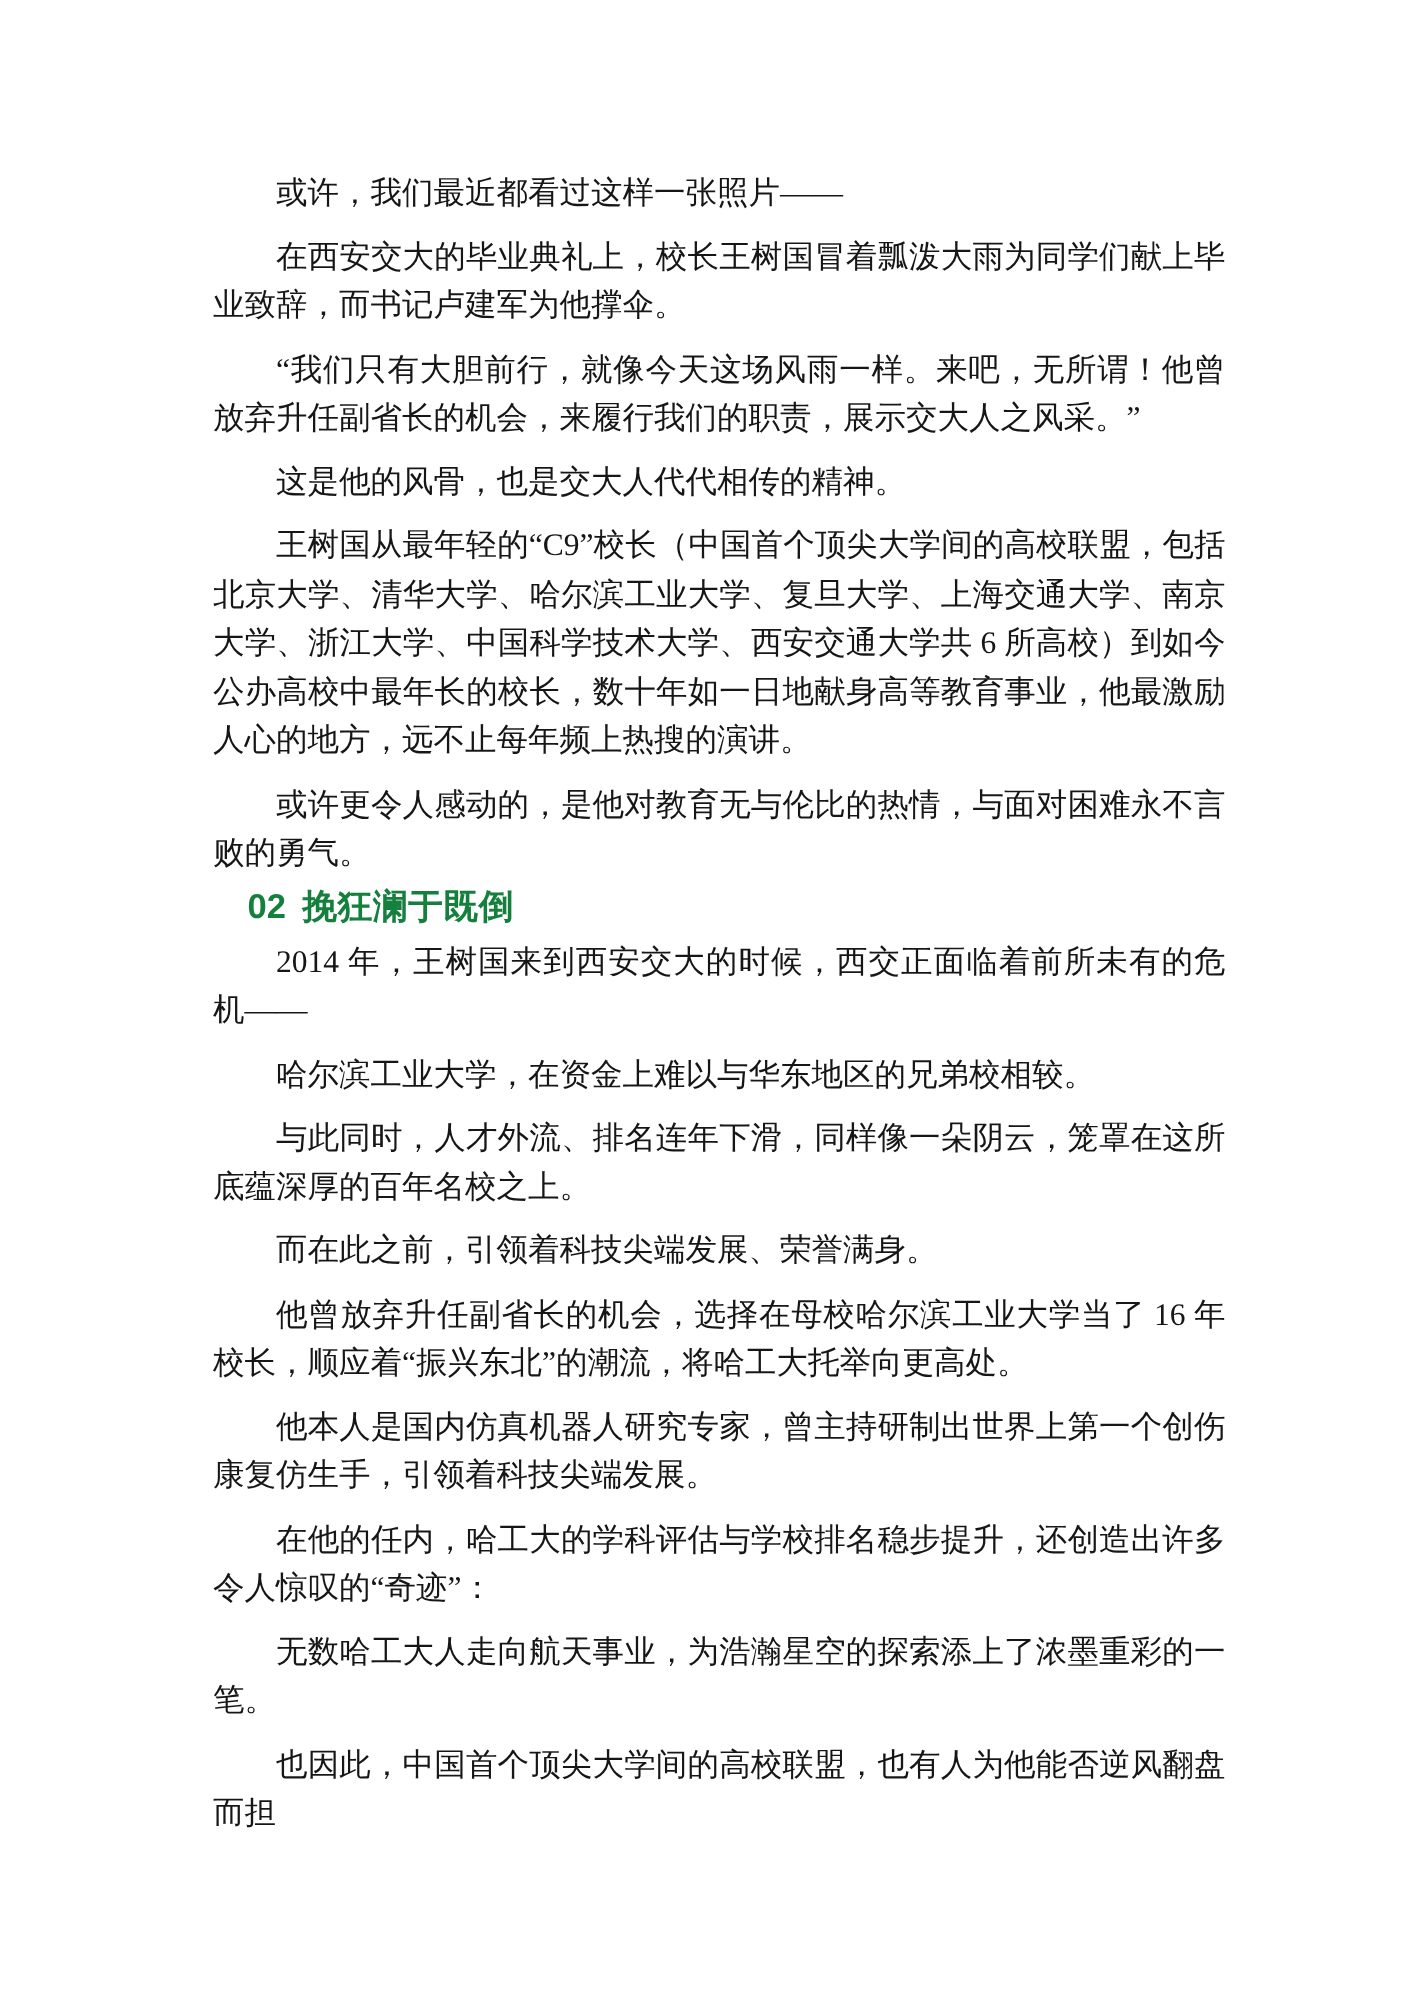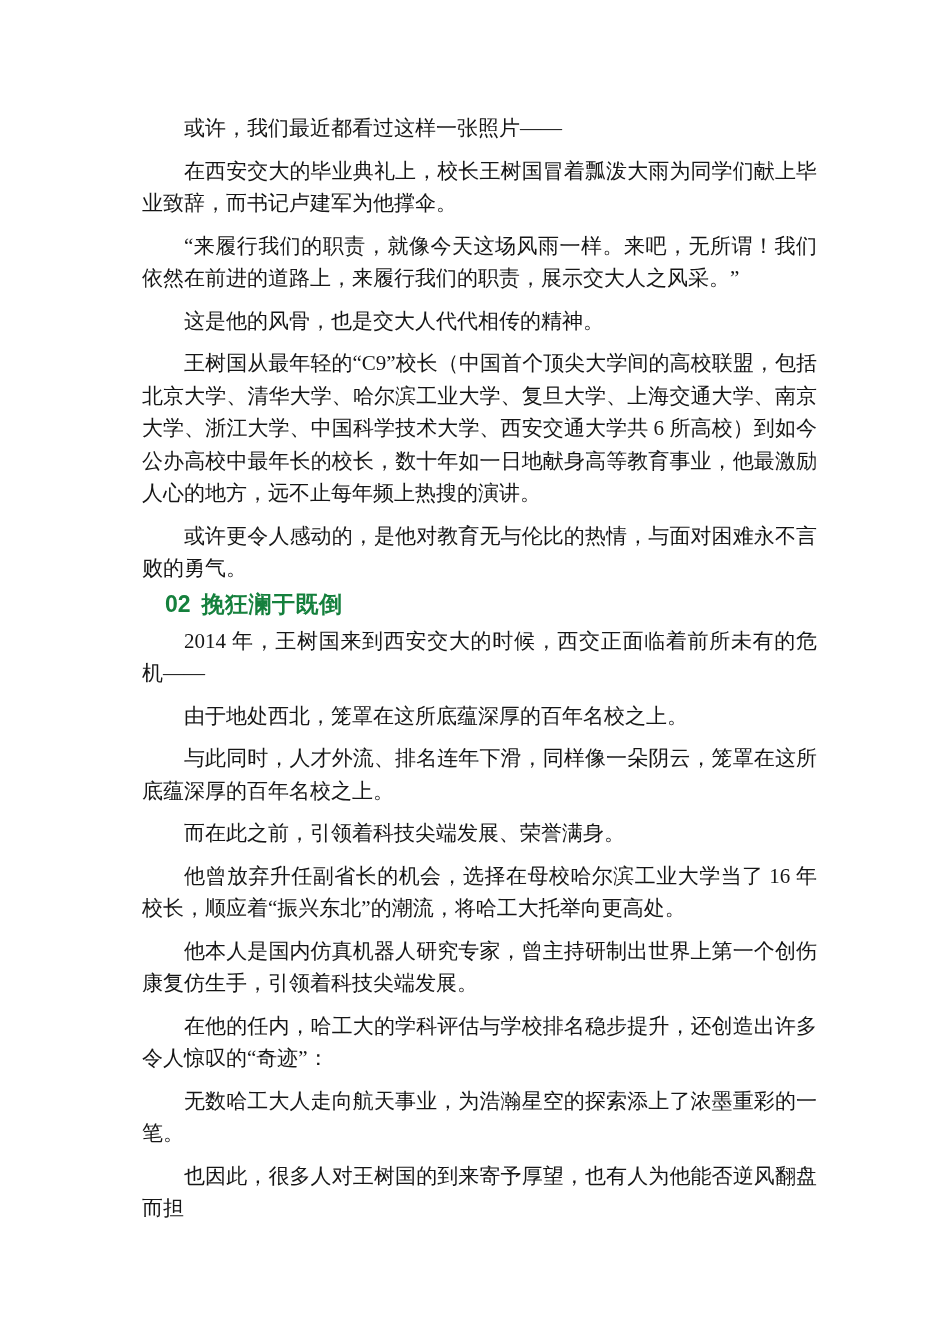--- a/index.html
+++ b/index.html
@@ -48,33 +48,33 @@
   }
 </style>
 </head>
 <body>
 
 <div class="page">
   <div class="doc-body">
     <div id="intro-paragraphs">
         <p>或许，我们最近都看过这样一张照片——</p>
         <p>在西安交大的毕业典礼上，校长王树国冒着瓢泼大雨为同学们献上毕业致辞，而书记卢建军为他撑伞。</p>
-        <p>“来履行我们的职责，就像今天这场风雨一样。来吧，无所谓！我们依然在前进的道路上，来履行我们的职责，展示交大人之风采。”</p>
+        <p>“我们只有大胆前行，就像今天这场风雨一样。来吧，无所谓！他曾放弃升任副省长的机会，来履行我们的职责，展示交大人之风采。”</p>
         <p>这是他的风骨，也是交大人代代相传的精神。</p>
         <p>王树国从最年轻的“C9”校长（中国首个顶尖大学间的高校联盟，包括北京大学、清华大学、哈尔滨工业大学、复旦大学、上海交通大学、南京大学、浙江大学、中国科学技术大学、西安交通大学共 6 所高校）到如今公办高校中最年长的校长，数十年如一日地献身高等教育事业，他最激励人心的地方，远不止每年频上热搜的演讲。</p>
         <p>或许更令人感动的，是他对教育无与伦比的热情，与面对困难永不言败的勇气。</p>
       </div>
     <h2 class="section-heading">
       <span class="sec-num">02</span><span>挽狂澜于既倒</span>
     </h2>
     <div id="section-paragraphs">
         <p>2014 年，王树国来到西安交大的时候，西交正面临着前所未有的危机——</p>
-        <p>由于地处西北，笼罩在这所底蕴深厚的百年名校之上。</p>
+        <p>哈尔滨工业大学，在资金上难以与华东地区的兄弟校相较。</p>
         <p>与此同时，人才外流、排名连年下滑，同样像一朵阴云，笼罩在这所底蕴深厚的百年名校之上。</p>
         <p>而在此之前，引领着科技尖端发展、荣誉满身。</p>
         <p>他曾放弃升任副省长的机会，选择在母校哈尔滨工业大学当了 16 年校长，顺应着“振兴东北”的潮流，将哈工大托举向更高处。</p>
         <p>他本人是国内仿真机器人研究专家，曾主持研制出世界上第一个创伤康复仿生手，引领着科技尖端发展。</p>
         <p>在他的任内，哈工大的学科评估与学校排名稳步提升，还创造出许多令人惊叹的“奇迹”：</p>
         <p>无数哈工大人走向航天事业，为浩瀚星空的探索添上了浓墨重彩的一笔。</p>
-        <p>也因此，很多人对王树国的到来寄予厚望，也有人为他能否逆风翻盘而担</p>
+        <p>也因此，中国首个顶尖大学间的高校联盟，也有人为他能否逆风翻盘而担</p>
       </div>
   </div>
 </div>
 
 </body></html>

